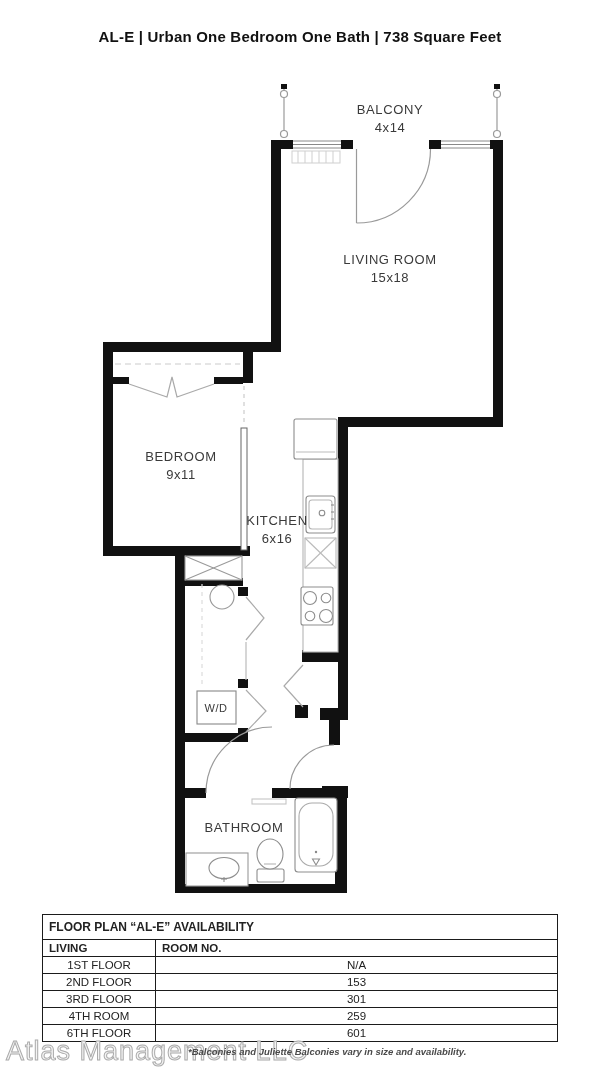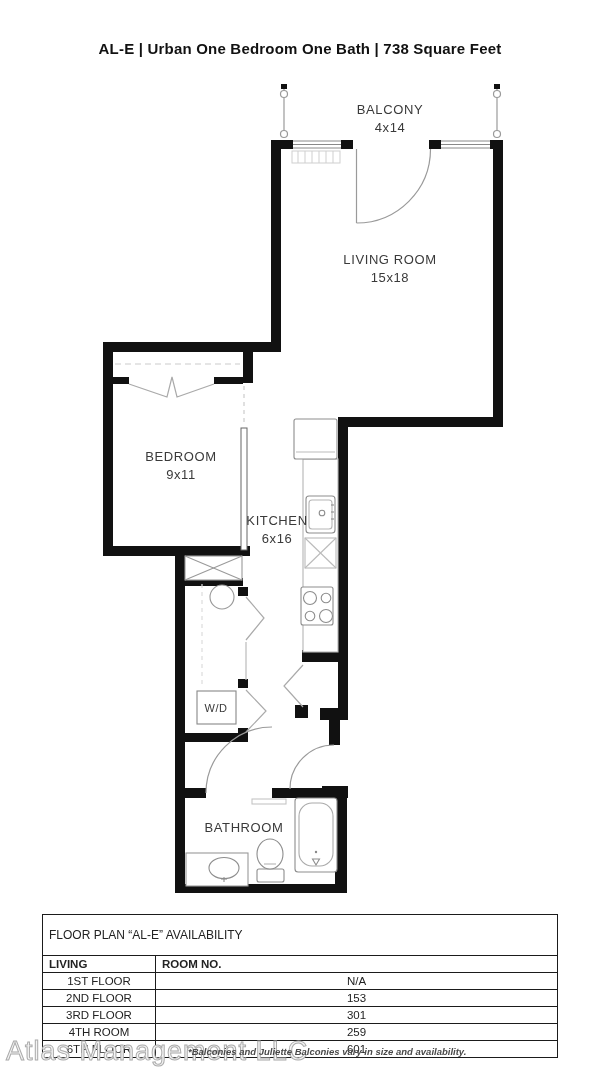--- a/index.html
+++ b/index.html
@@ -1,32 +1,32 @@
 <!DOCTYPE html>
 <html><head>
 <meta charset="utf-8">
 <style>
   html,body{margin:0;padding:0;background:#ffffff;}
   body{width:600px;height:1080px;position:relative;overflow:hidden;
        font-family:"Liberation Sans", sans-serif;color:#1c1c1c;}
   .page{position:absolute;inset:0;background:#fff;}
 
-  .plan-title{position:absolute;top:40px;left:0;width:600px;text-align:center;
+  .plan-title{position:absolute;top:28px;left:0;width:600px;text-align:center;
     font-size:15px;font-weight:bold;letter-spacing:.2px;color:#111;}
 
   svg text{font-family:"Liberation Sans",sans-serif;fill:#3a3a3a;letter-spacing:.6px;}
   .room-label{font-size:13px;}
   .small-label{font-size:11px;}
 
   table.avail{position:absolute;left:42px;top:914px;width:516px;
     border-collapse:collapse;table-layout:fixed;}
   table.avail td{border:1.6px solid #1b1b1b;font-size:11.5px;padding:2px 6px;
     white-space:nowrap;overflow:hidden;color:#222;}
   table.avail col.c1{width:113px;}
-  tr.t-title td{font-weight:normal;font-size:12px;padding:13px 6px;}
+  tr.t-title td{font-weight:bold;font-size:12px;padding:5px 6px;}
   tr.t-head td{font-weight:bold;}
   tr.t-row td{font-weight:normal;text-align:center;}
 
   .watermark{position:absolute;left:6px;top:1036px;font-size:27px;letter-spacing:1px;
     color:#f4f4f4;-webkit-text-stroke:1px #ababab;white-space:nowrap;text-align:center;}
   .disclaimer{position:absolute;left:188px;top:1046px;font-size:9.5px;font-style:italic;
     color:#4a4a4a;white-space:nowrap;font-weight:bold;}
 </style>
 </head>
 <body>

